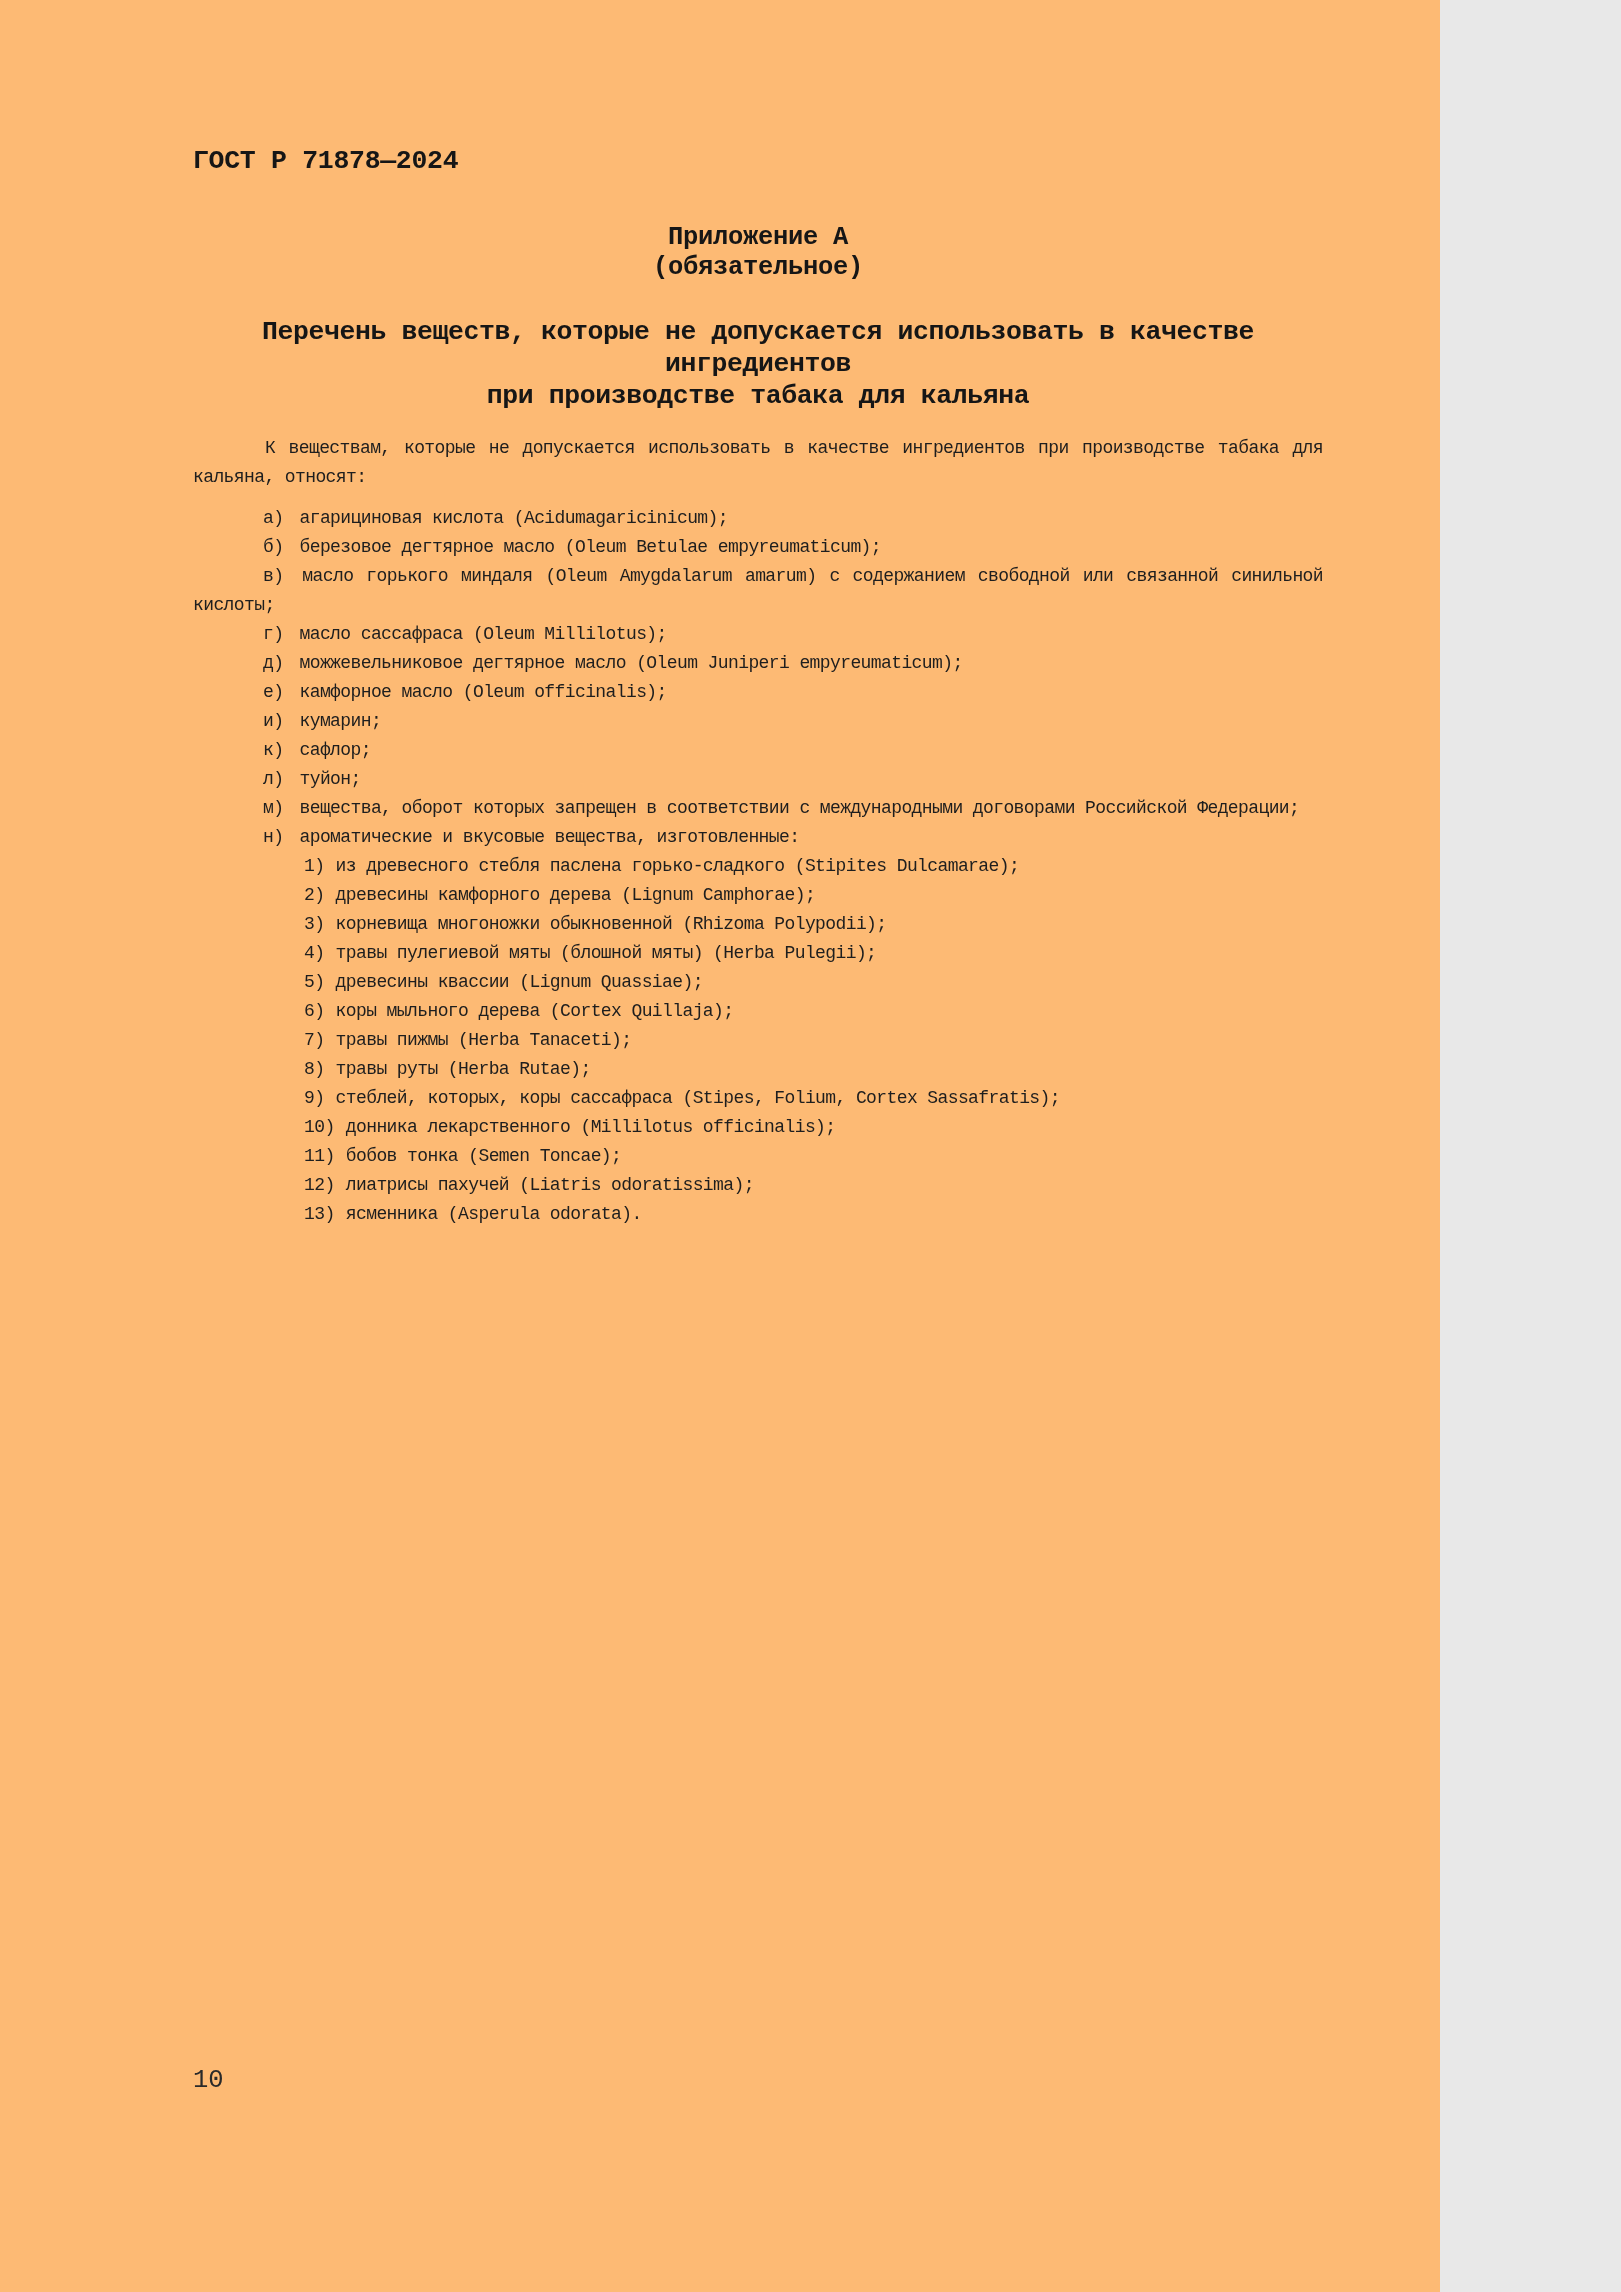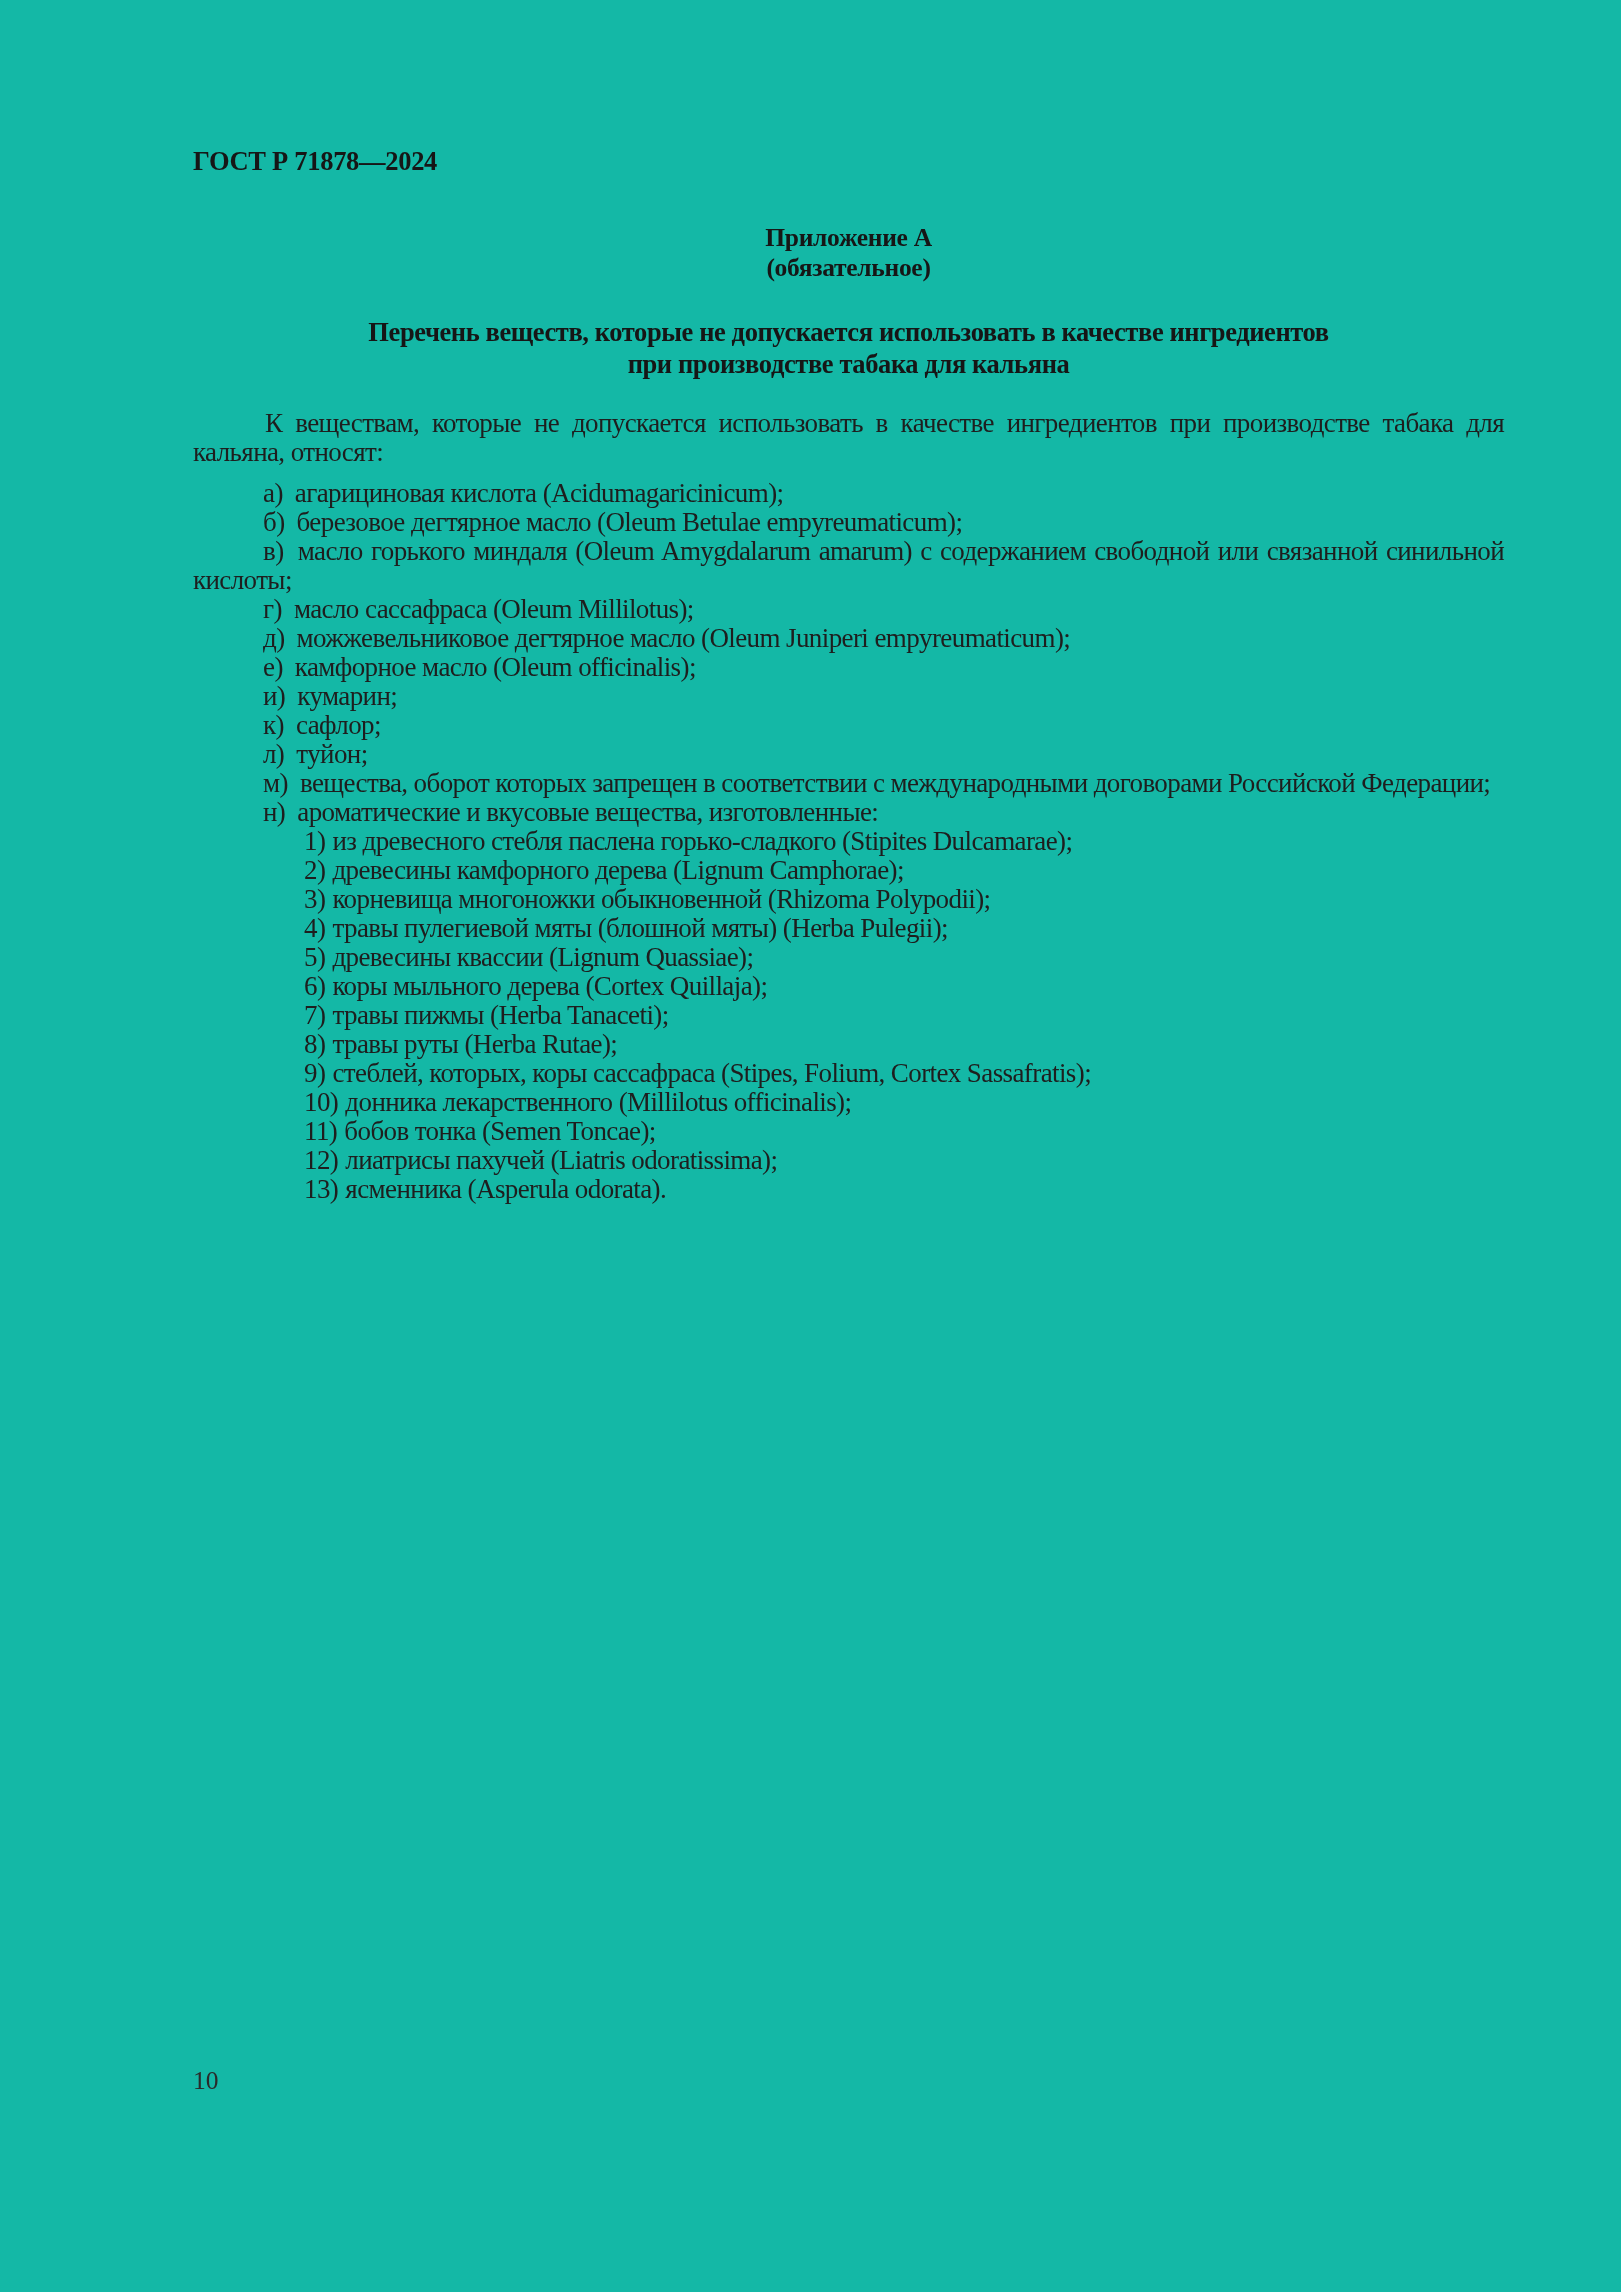--- a/index.html
+++ b/index.html
@@ -2,24 +2,24 @@
 <html><head>
 <meta charset="utf-8">
 <style>
   html, body {
     margin: 0;
     padding: 0;
     background: #e8e8e8;
   }
   .page {
     position: relative;
-    width: 1621px;
+    width: 1440px;
     height: 2293px;
-    background: #14b8a6;
-    font-family: Liberation Serif, serif;
+    background: #fdba74;
+    font-family: Liberation Mono, monospace;
     color: #1e1e1e;
     overflow: hidden;
   }
   .content {
     margin-left: 193px;
     margin-right: 117px; 
   }
   .doc-code {
     padding-top: 147px;
     font-size: 26.5px;
@@ -40,22 +40,22 @@
   .doc-title {
     margin-top: 33px;
     text-align: center;
     font-size: 26.5px;
     line-height: 32px;
     font-weight: bold;
     letter-spacing: -0.4px;
     color: #161616;
   }
   .body-text {
-    margin-top: 29px;
-    font-size: 27px;
+    margin-top: 22px;
+    font-size: 18px;
     letter-spacing: -0.6px;
   }
   .para {
     text-align: justify;
     line-height: 29px;
   }
   .para.intro { text-indent: 72px; }
   .list { margin-top: 11.8px; }
   .para.item { text-indent: 70px; }
   .para.sub  { text-indent: 111px; }

